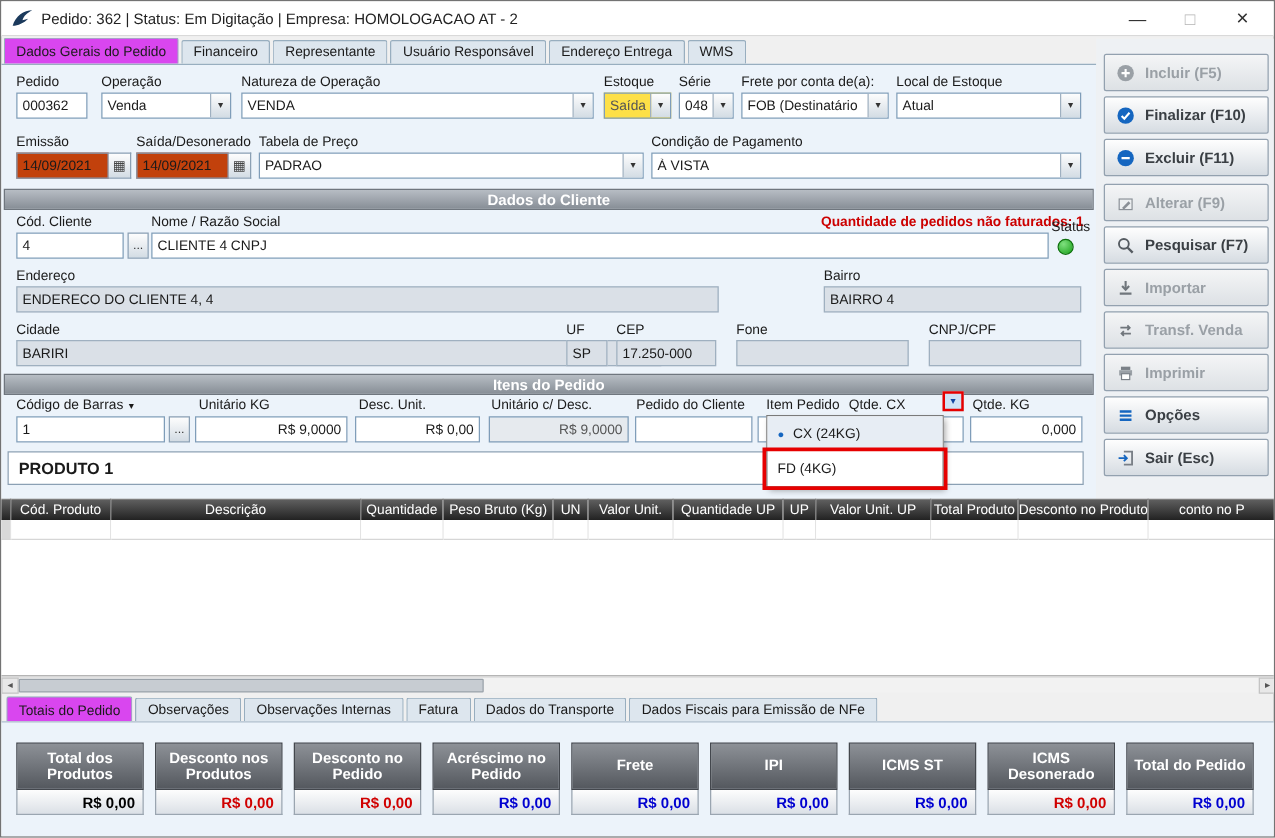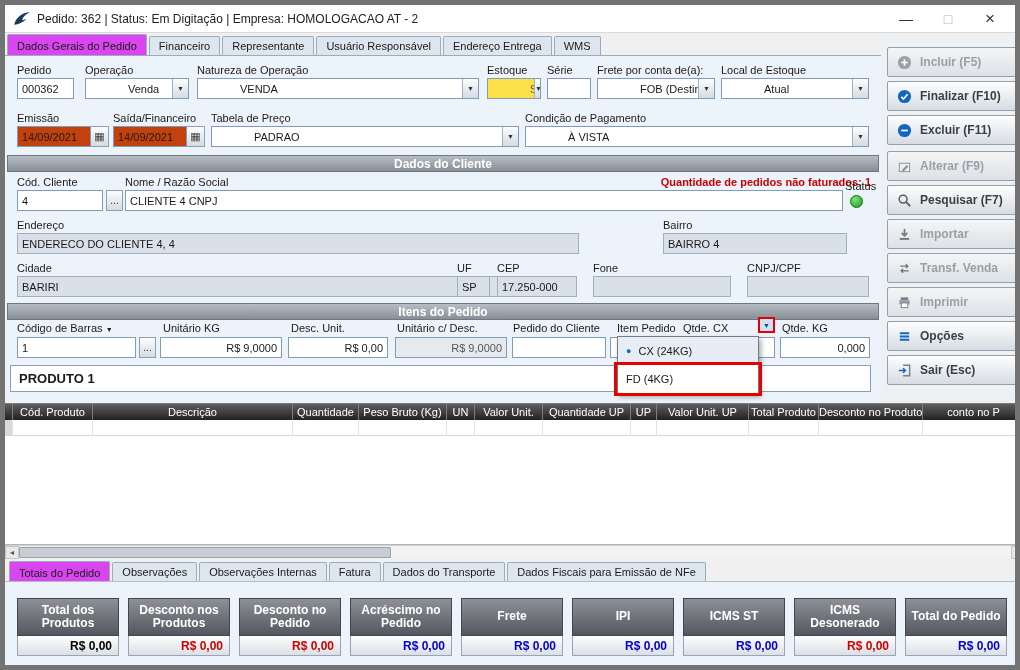--- a/index.html
+++ b/index.html
@@ -1,37 +1,37 @@
 <!DOCTYPE html>
 <html><head>
 <meta charset="utf-8">
 <style>
   *{margin:0;padding:0;box-sizing:border-box;font-family:"Liberation Sans",sans-serif;}
   body{background:#c0c0c0;}
-  .win{position:relative;width:1020px;height:670px;background:#f0f0f0;border:5px solid #737373;overflow:hidden;font-size:11px;color:#1a1a1a;}
+  .win{position:relative;width:1020px;height:670px;background:#f0f0f0;border:1px solid #737373;overflow:hidden;font-size:11px;color:#1a1a1a;}
   
   .titlebar{position:absolute;left:0;top:0;width:100%;height:28px;background:#ffffff;border-bottom:1px solid #d9d9d9;}
   .title-text{position:absolute;left:32px;top:7px;font-size:12px;color:#222;white-space:nowrap;}
   .win-btn{position:absolute;top:0;width:42px;height:27px;display:flex;align-items:center;justify-content:center;font-size:14px;color:#333;cursor:default;}
   .win-btn.dim{color:#b5b5b5;}
   
   .tabrow{position:absolute;left:2px;top:30px;height:20px;display:flex;align-items:flex-end;}
   .tab{padding:3px 9px 3px;border:1px solid #98aebf;border-bottom:none;background:#dde6ee;margin-right:2px;border-radius:2px 2px 0 0;white-space:nowrap;}
   .tab.active{background:#d946ef;padding-top:5px;}
   .tabrow2{position:absolute;left:4px;top:556px;height:20px;display:flex;align-items:center;}
   
   .form-area{position:absolute;left:0;top:50px;width:876px;height:348px;background:#ecf3fa;border-top:1px solid #98aebf;}
   .sidebar{position:absolute;left:876px;top:30px;width:144px;height:368px;background:#eef1f4;}
   .lbl{position:absolute;white-space:nowrap;color:#1a1a1a;}
   .inp{position:absolute;height:21px;border:1px solid #7f9db9;background:#fff;display:flex;align-items:center;padding:0 4px;overflow:hidden;white-space:nowrap;}
   .inp.num{justify-content:flex-end;}
   .inp.ro{background:#dae0e7;border-color:#9fb0c0;}
   .inp.dis{background:#e6eaee;color:#555;}
   .combo{position:absolute;height:21px;border:1px solid #7f9db9;background:#fff;display:flex;align-items:center;overflow:hidden;}
-  .combo .ctext{flex:1;padding:0 4px;overflow:hidden;white-space:nowrap;margin-left:38px;}
+  .combo .ctext{flex:1;padding:0 4px;overflow:hidden;white-space:nowrap;}
   .combo .carrow{width:16px;height:100%;display:flex;align-items:center;justify-content:center;font-size:7px;color:#333;background:linear-gradient(#fdfdfd,#d3dce4);border-left:1px solid #9fb0c0;}
   .combo.dis{background:#fde047;color:#555;}
   .mini-btn{position:absolute;height:21px;display:flex;align-items:center;justify-content:center;background:linear-gradient(#fdfdfd,#d3dce4);border:1px solid #8ba0b4;font-size:10px;color:#333;}
   .datewrap{position:absolute;height:21px;display:flex;}
   .datewrap .dval{flex:1;border:1px solid #7f9db9;background:#c2410c;display:flex;align-items:center;padding:0 4px;}
   .datewrap .dbtn{width:18px;border:1px solid #8ba0b4;border-left:none;background:linear-gradient(#fdfdfd,#d3dce4);display:flex;align-items:center;justify-content:center;font-size:11px;color:#444;}
   .sec-hdr{position:absolute;left:2px;width:872px;height:17px;background:linear-gradient(#b7bdc4,#878e96);color:#fff;font-weight:bold;font-size:12px;display:flex;align-items:center;justify-content:center;border:1px solid #6f767e;}
   .alert{position:absolute;color:#cc0000;font-weight:bold;}
   .status-dot{position:absolute;width:13px;height:13px;border-radius:50%;background:radial-gradient(circle at 35% 30%,#7fe07f,#18a018);border:1px solid #0d700d;}
   
@@ -142,21 +142,21 @@
       <span class="ctext">Atual</span>
       <span class="carrow">▼</span>
     </div>
 
     <span class="lbl" style="left:12px;top:56px">Emissão</span>
     <div class="datewrap" style="left:12px;top:70px;width:92px">
       <span class="dval">14/09/2021</span>
       <span class="dbtn">▦</span>
     </div>
 
-    <span class="lbl" style="left:108px;top:56px">Saída/Financeiro</span>
+    <span class="lbl" style="left:108px;top:56px">Saída/Desonerado</span>
     <div class="datewrap" style="left:108px;top:70px;width:92px">
       <span class="dval">14/09/2021</span>
       <span class="dbtn">▦</span>
     </div>
 
     <span class="lbl" style="left:206px;top:56px">Tabela de Preço</span>
     <div class="combo" style="left:206px;top:70px;width:308px">
       <span class="ctext">PADRAO</span>
       <span class="carrow">▼</span>
     </div>
@@ -175,21 +175,21 @@
 
     <div class="inp" style="left:12px;top:134px;width:86px">4</div>
     <div class="mini-btn" style="left:101px;top:134px;width:17px">...</div>
     <div class="inp" style="left:120px;top:134px;width:718px">CLIENTE 4 CNPJ</div>
     <span class="lbl" style="left:840px;top:124px">Status</span>
     <span class="status-dot" style="left:845px;top:139px"></span>
 
     <span class="lbl" style="left:12px;top:163px">Endereço</span>
     <span class="lbl" style="left:658px;top:163px">Bairro</span>
     <div class="inp ro" style="left:12px;top:177px;width:562px">ENDERECO DO CLIENTE 4, 4</div>
-    <div class="inp ro" style="left:658px;top:177px;width:184px">BAIRRO 4</div>
+    <div class="inp ro" style="left:658px;top:177px;width:206px">BAIRRO 4</div>
 
     <span class="lbl" style="left:12px;top:206px">Cidade</span>
     <span class="lbl" style="left:452px;top:206px">UF</span>
     <span class="lbl" style="left:492px;top:206px">CEP</span>
     <span class="lbl" style="left:588px;top:206px">Fone</span>
     <span class="lbl" style="left:742px;top:206px">CNPJ/CPF</span>
     <div class="inp ro" style="left:12px;top:220px;width:516px">BARIRI</div>
     <div class="inp ro" style="left:452px;top:220px;width:33px">SP</div>
     <div class="inp ro" style="left:492px;top:220px;width:80px">17.250-000</div>
     <div class="inp ro" style="left:588px;top:220px;width:138px"></div>

